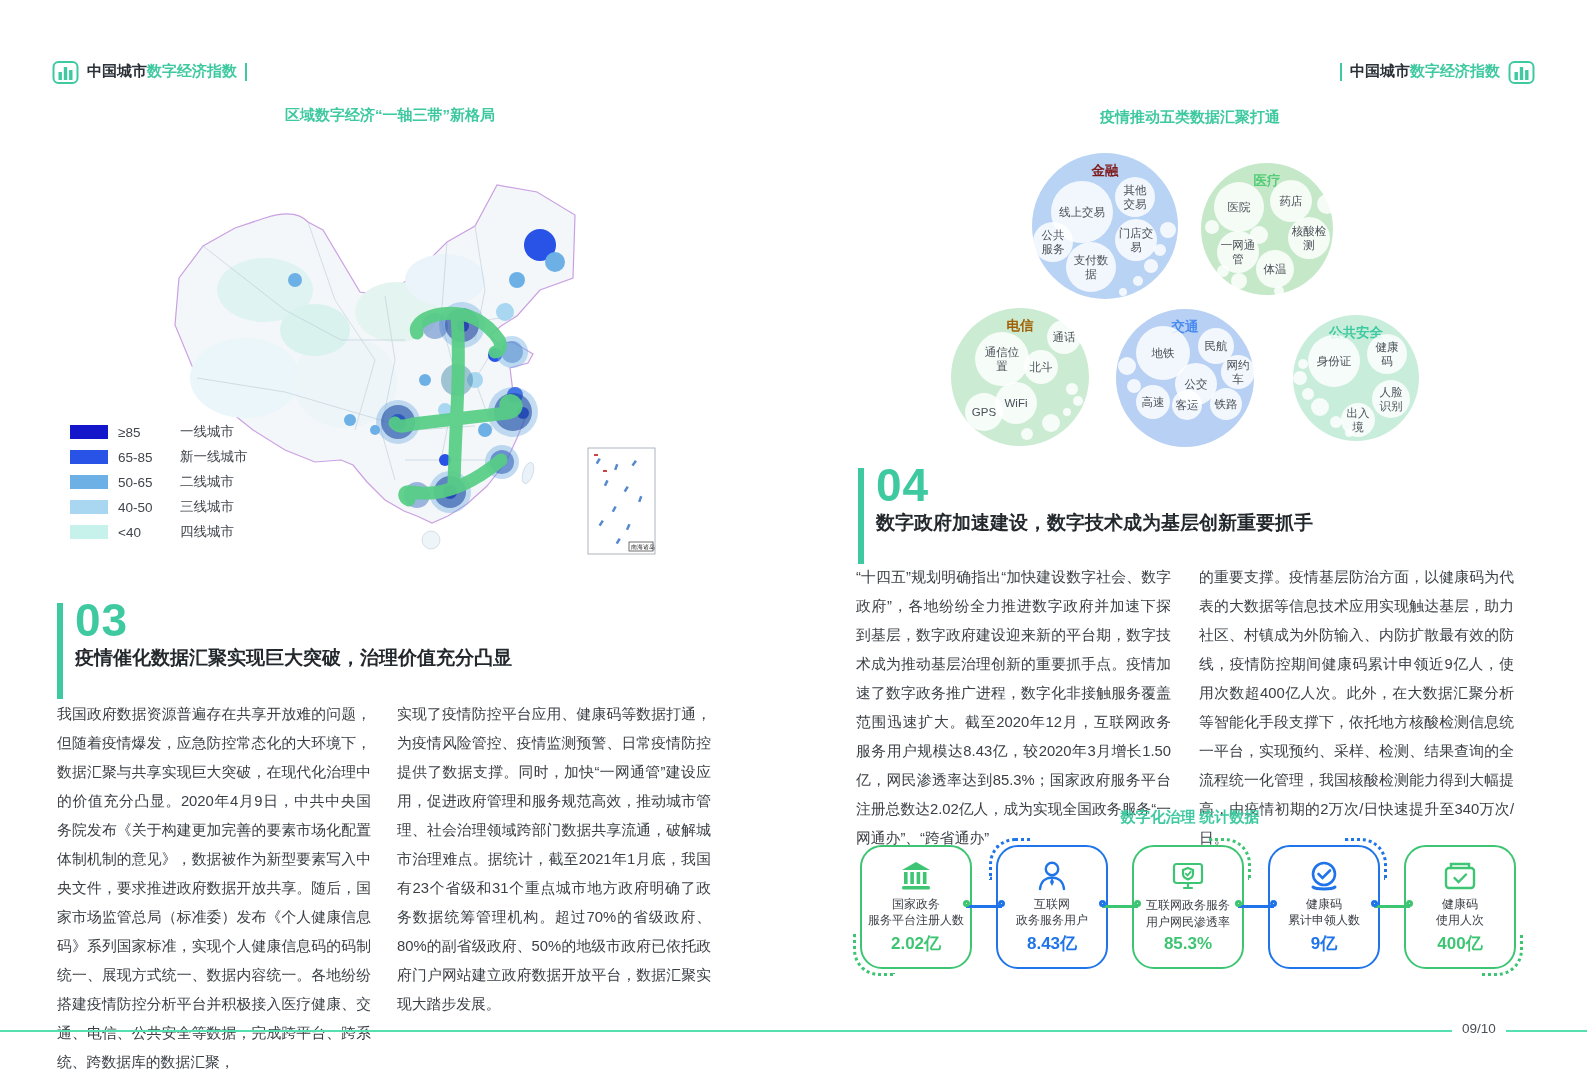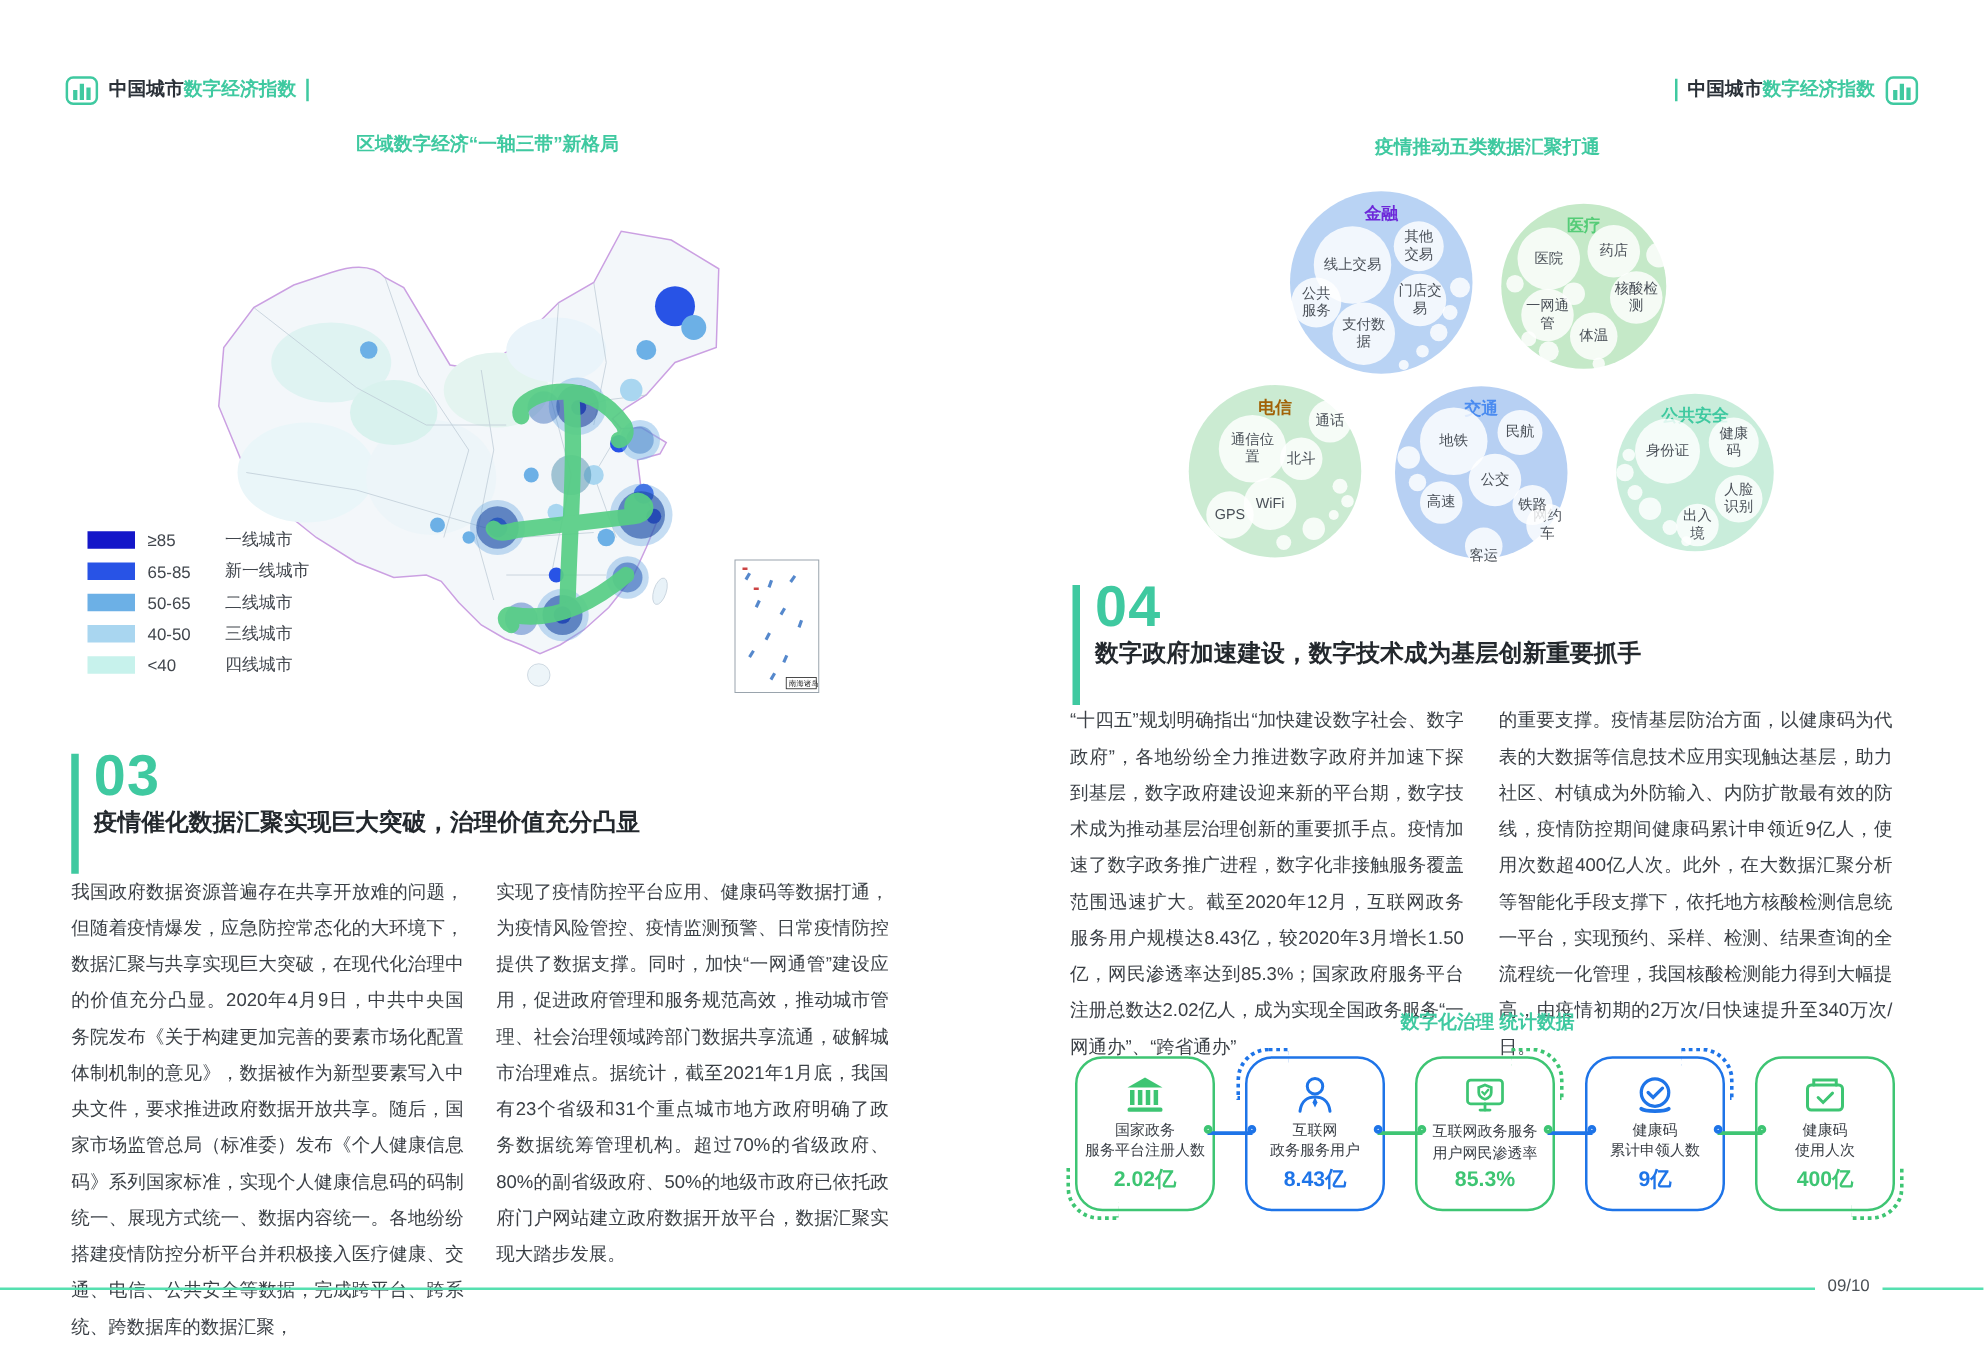--- a/index.html
+++ b/index.html
@@ -216,21 +216,21 @@
     <div class="ttl">疫情催化数据汇聚实现巨大突破，治理价值充分凸显</div>
   </div>
   <div class="cols" style="left:57px; top:700px; width:655px; gap:26px;">
     <div class="col" style="width:314px;">我国政府数据资源普遍存在共享开放难的问题，但随着疫情爆发，应急防控常态化的大环境下，数据汇聚与共享实现巨大突破，在现代化治理中的价值充分凸显。2020年4月9日，中共中央国务院发布《关于构建更加完善的要素市场化配置体制机制的意见》，数据被作为新型要素写入中央文件，要求推进政府数据开放共享。随后，国家市场监管总局（标准委）发布《个人健康信息码》系列国家标准，实现个人健康信息码的码制统一、展现方式统一、数据内容统一。各地纷纷搭建疫情防控分析平台并积极接入医疗健康、交通、电信、公共安全等数据，完成跨平台、跨系统、跨数据库的数据汇聚，</div>
     <div class="col" style="width:314px;">实现了疫情防控平台应用、健康码等数据打通，为疫情风险管控、疫情监测预警、日常疫情防控提供了数据支撑。同时，加快“一网通管”建设应用，促进政府管理和服务规范高效，推动城市管理、社会治理领域跨部门数据共享流通，破解城市治理难点。据统计，截至2021年1月底，我国有23个省级和31个重点城市地方政府明确了政务数据统筹管理机构。超过70%的省级政府、80%的副省级政府、50%的地级市政府已依托政府门户网站建立政府数据开放平台，数据汇聚实现大踏步发展。</div>
   </div>
 
   <div class="chart-title" style="left:1000px; top:108px; width:380px;">疫情推动五类数据汇聚打通</div>
   <div class="bubble-canvas">
       <div class="cluster" style="left: 172px; top: 25px; width: 146px; height: 146px; background: rgb(185, 211, 244);">
-        <div class="cluster-label" style="top: 9px; color: #6d28d9;">金融</div>
+        <div class="cluster-label" style="top: 9px; color: #7f1d1d;">金融</div>
         <div class="bubble" style="left: 19px; top: 28px; width: 62px; height: 62px;">
           <span style="width: 52.7px;">线上交易</span>
         </div>
         <div class="bubble" style="left: 83px; top: 24px; width: 40px; height: 40px;">
           <span style="width: 34px;">其他交易</span>
         </div>
         <div class="bubble" style="left: 1px; top: 69px; width: 40px; height: 40px;">
           <span style="width: 34px;">公共服务</span>
         </div>
         <div class="bubble" style="left: 83px; top: 66px; width: 42px; height: 42px;">
@@ -293,33 +293,33 @@
         <div class="bubble" style="left: 112px; top: 100px; width: 8px; height: 8px;"></div>
       </div>
       <div class="cluster" style="left: 256px; top: 181px; width: 138px; height: 138px; background: rgb(183, 208, 243);">
         <div class="cluster-label" style="top: 9px; color: rgb(74, 139, 240);">交通</div>
         <div class="bubble" style="left: 20px; top: 17px; width: 54px; height: 54px;">
           <span style="width: 45.9px;">地铁</span>
         </div>
         <div class="bubble" style="left: 82px; top: 19px; width: 36px; height: 36px;">
           <span style="width: 30.6px;">民航</span>
         </div>
-        <div class="bubble" style="left: 105px; top: 46px; width: 34px; height: 34px; margin-top: 48px;">
+        <div class="bubble" style="left: 105px; top: 46px; width: 34px; height: 34px;">
           <span style="width: 28.9px;">网约车</span>
         </div>
         <div class="bubble" style="left: 59px; top: 54px; width: 42px; height: 42px;">
           <span style="width: 35.7px;">公交</span>
         </div>
         <div class="bubble" style="left: 20px; top: 76px; width: 34px; height: 34px;">
           <span style="width: 28.9px;">高速</span>
         </div>
         <div class="bubble" style="left: 94px; top: 79px; width: 32px; height: 32px;">
           <span style="width: 27.2px;">铁路</span>
         </div>
-        <div class="bubble" style="left: 56px; top: 113px; width: 30px; height: 30px; align-items: flex-end;">
+        <div class="bubble" style="left: 56px; top: 81px; width: 30px; height: 30px;">
           <span style="width: 25.5px;">客运</span>
         </div>
         <div class="bubble" style="left: 2px; top: 48px; width: 18px; height: 18px;"></div>
         <div class="bubble" style="left: 11px; top: 70px; width: 14px; height: 14px;"></div>
       </div>
       <div class="cluster" style="left: 433px; top: 187px; width: 126px; height: 126px; background: rgb(201, 237, 219);">
         <div class="cluster-label" style="top: 9px; color: rgb(63, 201, 160);">公共安全</div>
         <div class="bubble" style="left: 15px; top: 20px; width: 52px; height: 52px;">
           <span style="width: 44.2px;">身份证</span>
         </div>

